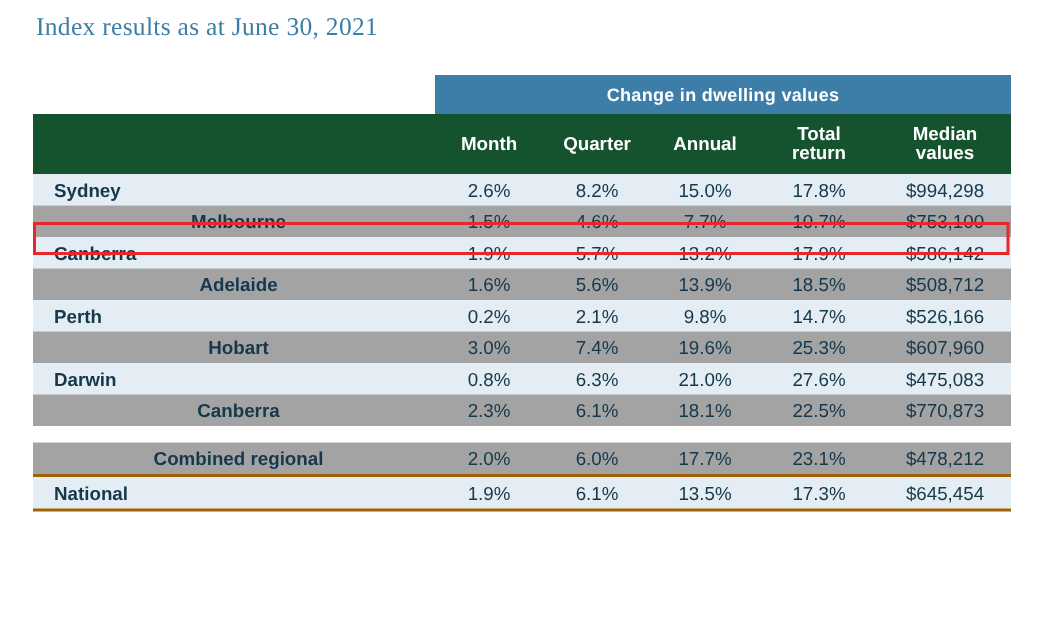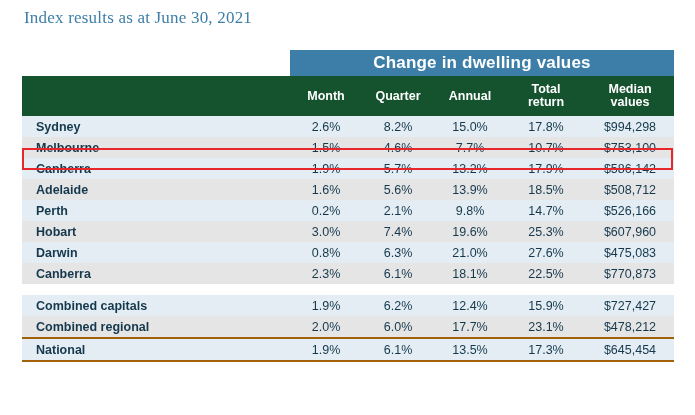--- a/index.html
+++ b/index.html
@@ -47,21 +47,21 @@
     padding: 0;
     height: 26px;
   }
   td.band-blank {
     background: #ffffff;
   }
   td.band-title {
     background: #3d7ea8;
     color: #ffffff;
     font-weight: bold;
-    font-size: 17px;
+    font-size: 12px;
     text-align: center;
     letter-spacing: 0.2px;
   }
   
   tr.band2 td {
     background: #14532d;
     color: #ffffff;
     font-weight: bold;
     font-size: 12.5px;
     text-align: center;
@@ -85,21 +85,21 @@
   }
   td.name {
     text-align: left;
     font-weight: bold;
     padding-left: 14px;
   }
   td.num {
     text-align: center;
   }
   tr.shade td { background: #e3edf3; }
-  tr.plain td { background: #e5e5e5; }
+  tr.plain td { background: #a3a3a3; text-align: center; }
   tr.spacer td {
     height: 11px;
     background: #ffffff;
     padding: 0;
   }
   tr.lastrow td {
     border-bottom: 2px solid #a16207;
   }
   tr.preblank td {
     border-bottom: 0;
@@ -213,28 +213,20 @@
         <td class="name">Canberra</td>
         <td class="num">2.3%</td>
         <td class="num">6.1%</td>
         <td class="num">18.1%</td>
         <td class="num">22.5%</td>
         <td class="num">$770,873</td>
       </tr>
       <tr class="spacer">
         <td colspan="6"></td>
       </tr>
-      <tr class="shade">
-        <td class="name">Combined capitals</td>
-        <td class="num">1.9%</td>
-        <td class="num">6.2%</td>
-        <td class="num">12.4%</td>
-        <td class="num">15.9%</td>
-        <td class="num">$727,427</td>
-      </tr>
       <tr class="plain lastrow">
         <td class="name">Combined regional</td>
         <td class="num">2.0%</td>
         <td class="num">6.0%</td>
         <td class="num">17.7%</td>
         <td class="num">23.1%</td>
         <td class="num">$478,212</td>
       </tr>
       <tr class="shade lastrow">
         <td class="name">National</td>

